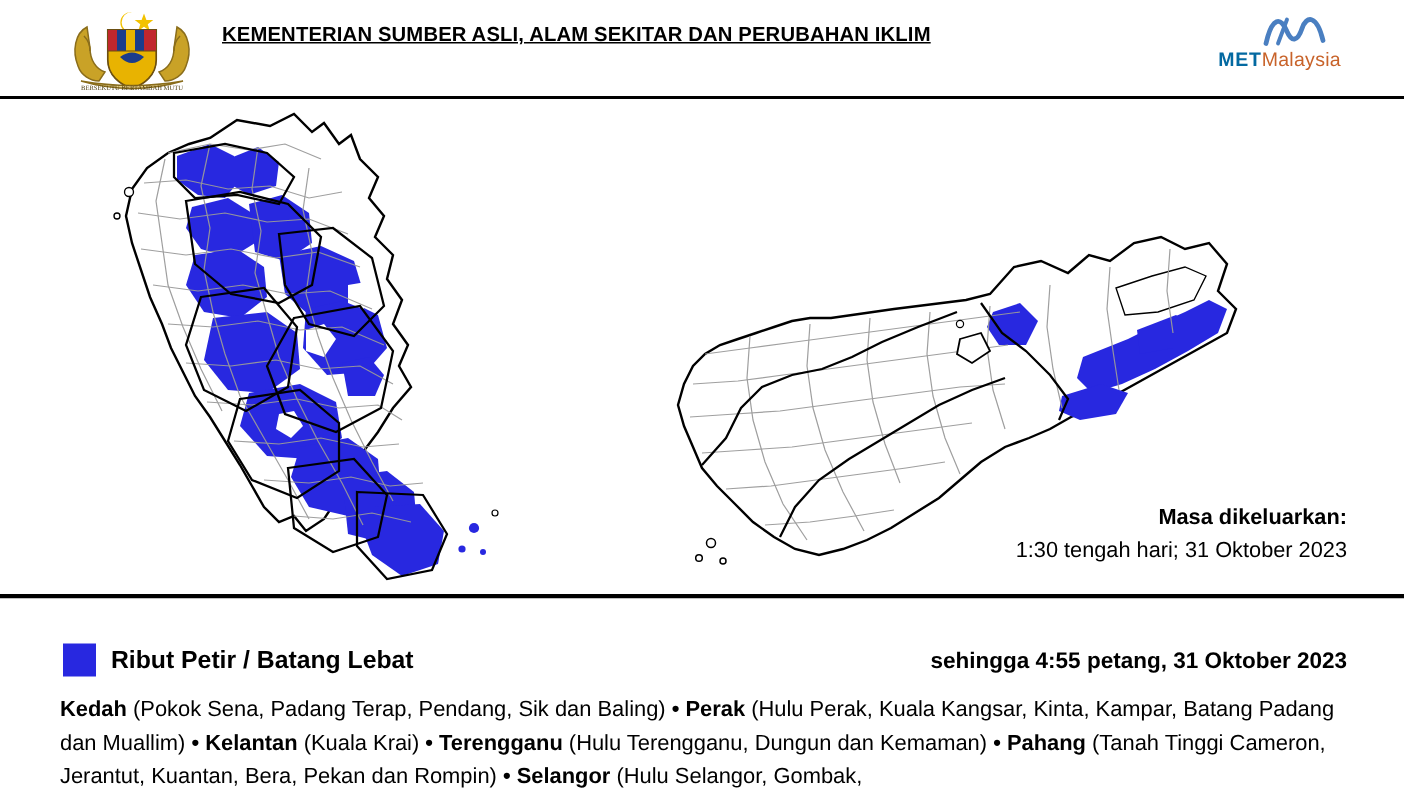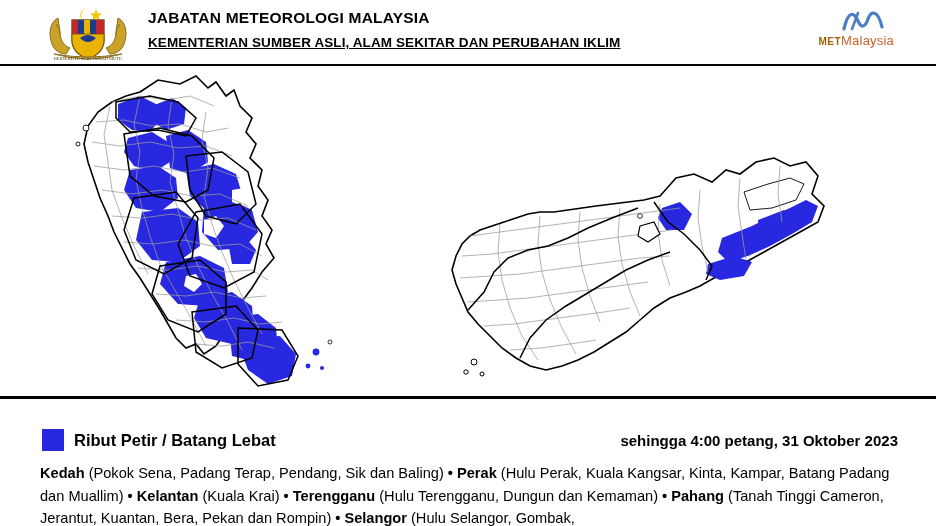--- a/index.html
+++ b/index.html
@@ -64,23 +64,23 @@
     display: block;
     font-family: "Liberation Serif", serif;
     font-size: 26px;
     font-weight: bold;
     color: #4a7fc1;
     line-height: 22px;
     letter-spacing: -1px;
   }
   .met-logo .met-word {
     display: inline-block;
-    font-size: 10px;
-    font-weight: bold;
-    color: #a16207;
+    font-size: 13px;
+    font-weight: bold;
+    color: #0369a1;
     letter-spacing: 0.5px;
   }
   .met-logo .met-sub {
     display: inline-block;
     font-size: 13px;
     color: #c8632a;
     letter-spacing: 0.2px;
   }
 
   
@@ -204,21 +204,20 @@
         <rect x="56" y="16" width="8" height="14" fill="#c1272d"></rect>
         <path d="M32 30 L64 30 L64 36 C64 46 56 52 48 55 C40 52 32 46 32 36 Z" fill="#e8b301" stroke="#6b4f12" stroke-width="0.8"></path>
         <path d="M40 34 q8 -6 16 0 q-8 8 -16 0Z" fill="#1b3c8c"></path>
 
         <path d="M14 50 q34 10 68 0 q-34 6 -68 0Z" fill="#e8d18a" stroke="#8a6d1b" stroke-width="1"></path>
         <text x="48" y="56" font-size="4.4" text-anchor="middle" fill="#4a3a0d" font-family="Liberation Serif, serif">BERSEKUTU BERTAMBAH MUTU</text>
       </svg>
     </div>
 
     <div class="header-text">
-      <div class="header-line1">JABATAN METEOROLOGI MALAYSIA</div>
       <div class="header-line2">KEMENTERIAN SUMBER ASLI, ALAM SEKITAR DAN PERUBAHAN IKLIM</div>
     </div>
 
     <div class="met-logo">
       <span class="met-m">
         <svg width="56" height="24" viewBox="0 0 56 24" style="vertical-align:middle">
           <path d="M6 22 C10 4 16 4 20 14 C23 21 27 21 30 12 C33 3 40 3 44 20" stroke="#4a7fc1" stroke-width="3.2" fill="none" stroke-linecap="round"></path>
           <path d="M14 22 L20 6" stroke="#4a7fc1" stroke-width="2.6" fill="none" stroke-linecap="round"></path>
         </svg>
       </span>
@@ -336,26 +335,30 @@
         <path d="M640 160 L654 156 L660 168 L648 176 L638 170 Z" fill="#ffffff" stroke="#000" stroke-width="1.2"></path>
 
         <circle cx="640" cy="150" r="2.4" fill="#ffffff" stroke="#000" stroke-width="0.8"></circle>
         <circle cx="474" cy="296" r="3" fill="#ffffff" stroke="#000" stroke-width="1"></circle>
         <circle cx="466" cy="306" r="2.2" fill="#ffffff" stroke="#000" stroke-width="1"></circle>
         <circle cx="482" cy="308" r="2" fill="#ffffff" stroke="#000" stroke-width="1"></circle>
       </g>
     </svg>
 
 
+    <div class="issued-block">
+      <div class="issued-label">Masa dikeluarkan:</div>
+      <div class="issued-time">1:30 tengah hari; 31 Oktober 2023</div>
+    </div>
   </div>
 
   <div class="divider"></div>
 
   <div class="footer">
     <div class="legend-row">
       <div class="legend-swatch"></div>
       <div class="legend-label">Ribut Petir / Batang Lebat</div>
-      <div class="legend-until">sehingga 4:00 petang, 31 Oktober 2023</div>
+      <div class="legend-until">sehingga 4:55 petang, 31 Oktober 2023</div>
     </div>
     <div class="states"><b>Kedah</b><span> (Pokok Sena, Padang Terap, Pendang, Sik dan Baling)</span><span class="sep"> • </span><b>Perak</b><span> (Hulu Perak, Kuala Kangsar, Kinta, Kampar, Batang Padang dan Muallim)</span><span class="sep"> • </span><b>Kelantan</b><span> (Kuala Krai)</span><span class="sep"> • </span><b>Terengganu</b><span> (Hulu Terengganu, Dungun dan Kemaman)</span><span class="sep"> • </span><b>Pahang</b><span> (Tanah Tinggi Cameron, Jerantut, Kuantan, Bera, Pekan dan Rompin)</span><span class="sep"> • </span><b>Selangor</b><span> (Hulu Selangor, Gombak,</span></div>
   </div>
 
 </div>
 
 </body></html>

